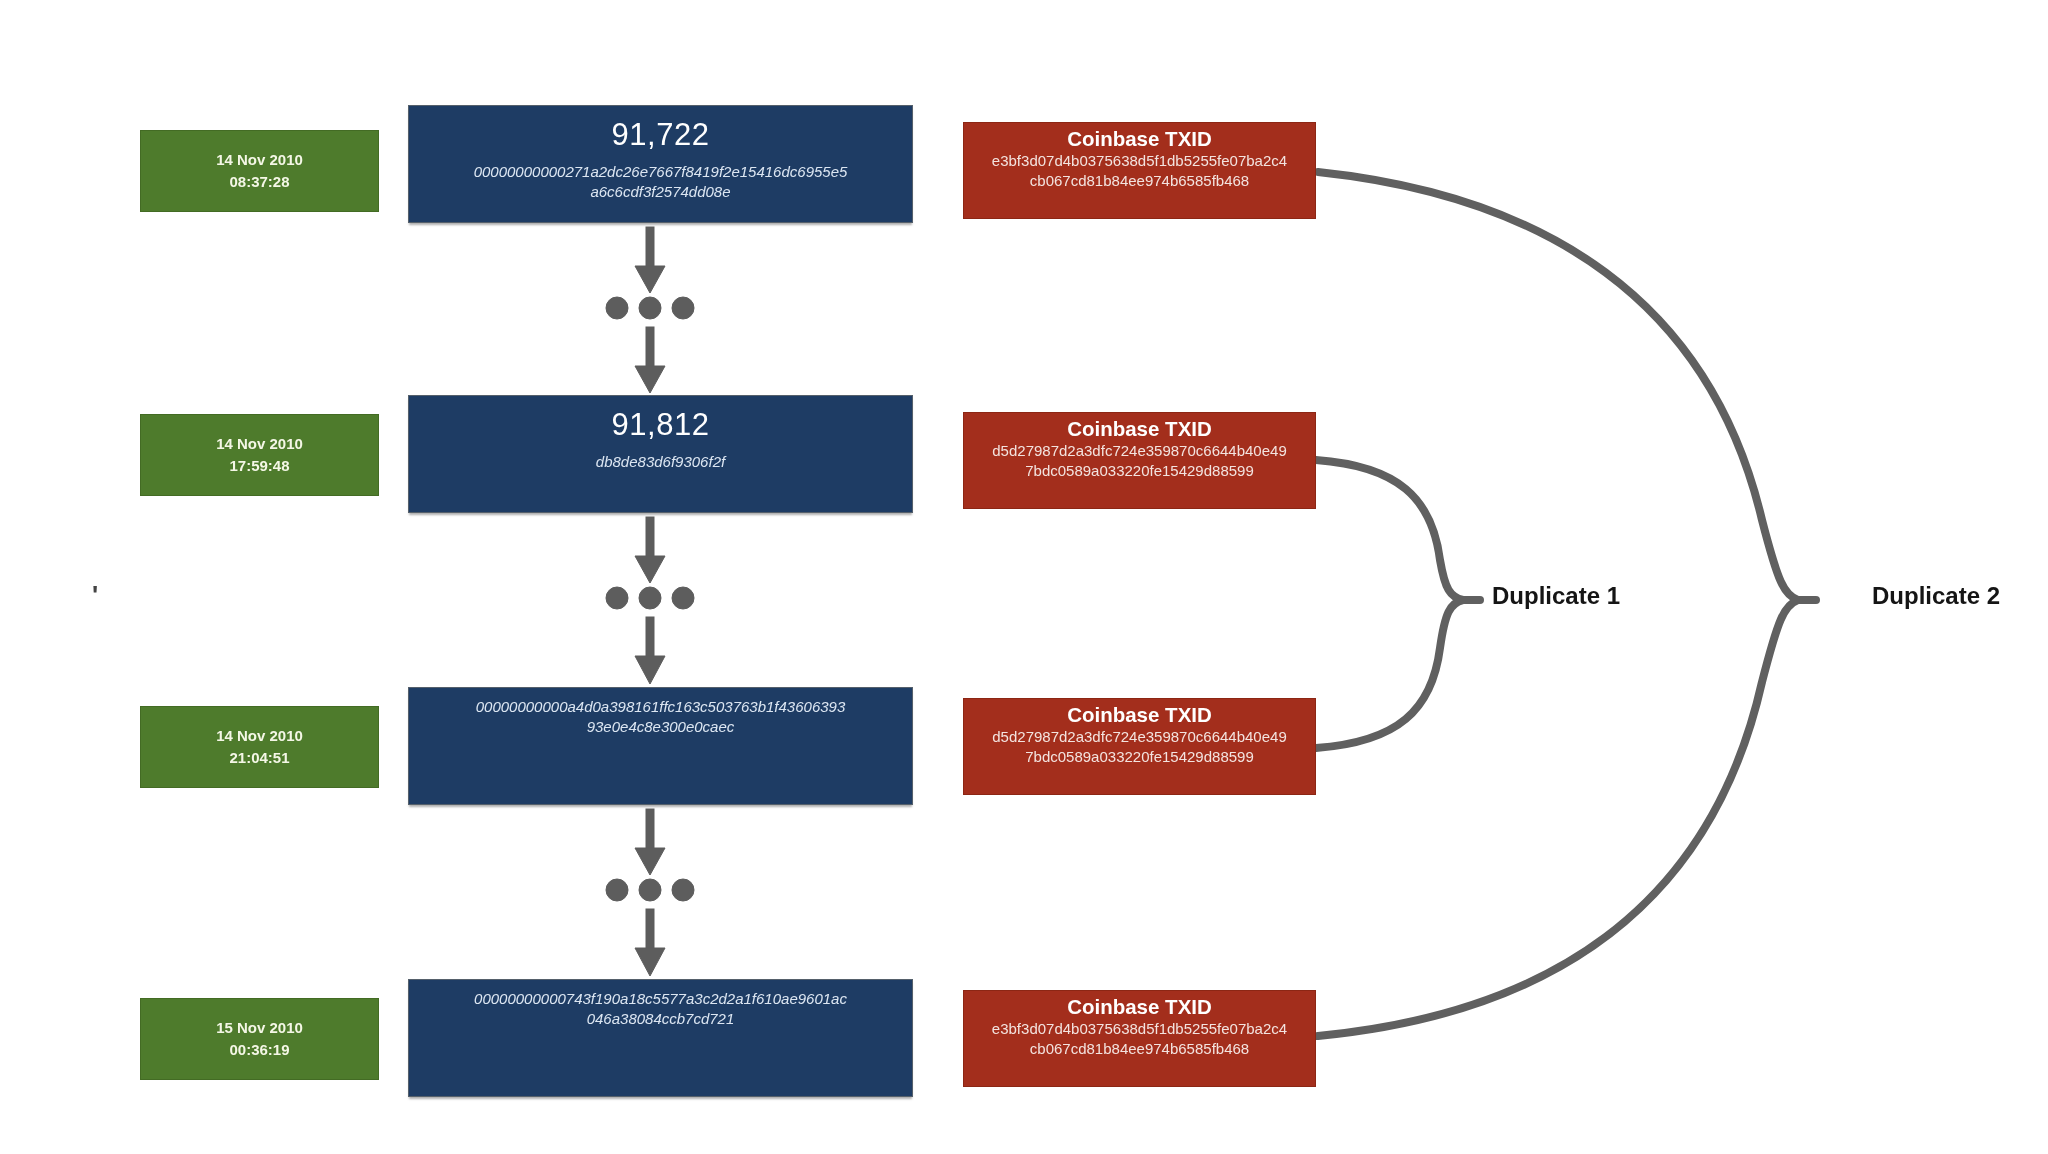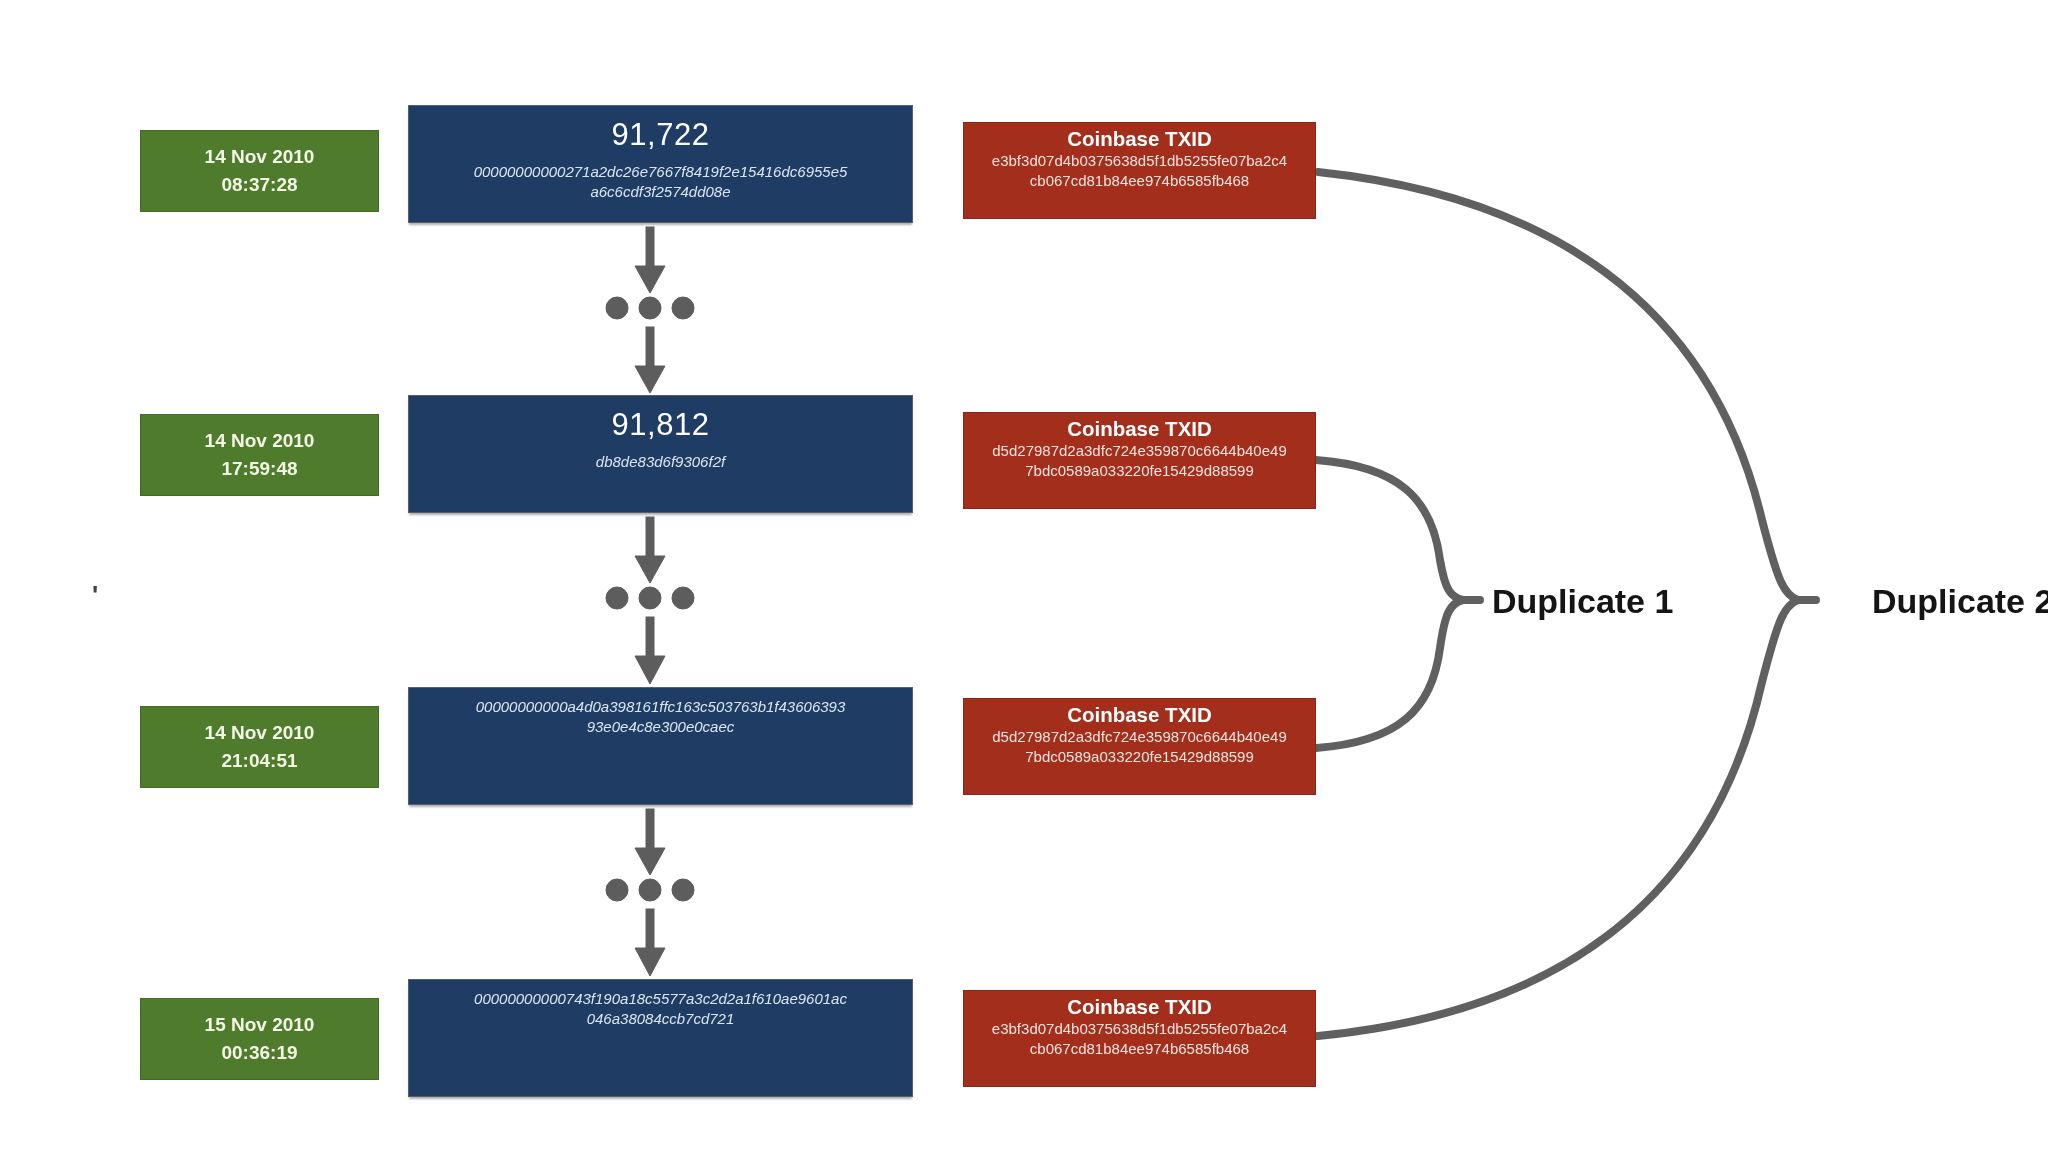--- a/index.html
+++ b/index.html
@@ -24,21 +24,21 @@
   
   .ts-box {
     position: absolute;
     left: 140px;
     width: 237px;
     height: 80px;
     background: #4e7b2c;
     border: 1px solid #436b24;
     color: #f4f7e6;
     font-weight: bold;
-    font-size: 19px;
+    font-size: 15px;
     line-height: 1.45;
     display: flex;
     flex-direction: column;
     align-items: center;
     justify-content: center;
     text-align: center;
   }
   
   .block-box {
     position: absolute;
@@ -83,21 +83,21 @@
     margin-top: 4px;
   }
   .txid-hash {
     font-size: 15px;
     color: #f3e3df;
     line-height: 1.35;
     margin-top: 0;
   }
   .dup-label {
     position: absolute;
-    font-size: 34px;
+    font-size: 24px;
     font-weight: bold;
     color: #151515;
     white-space: nowrap;
   }
   .stray-mark {
     position: absolute;
     left: 92px;
     top: 580px;
     font-size: 26px;
     color: #444444;

